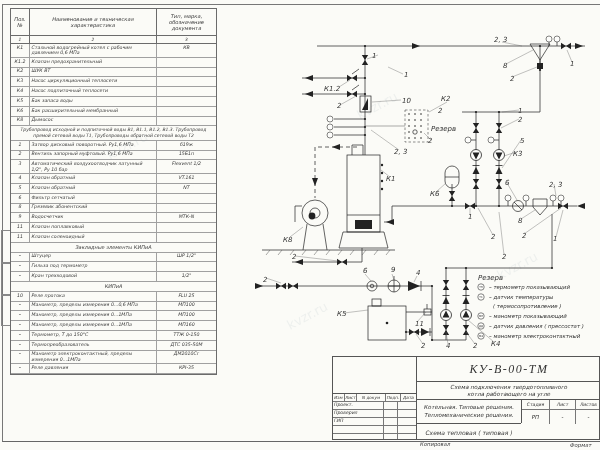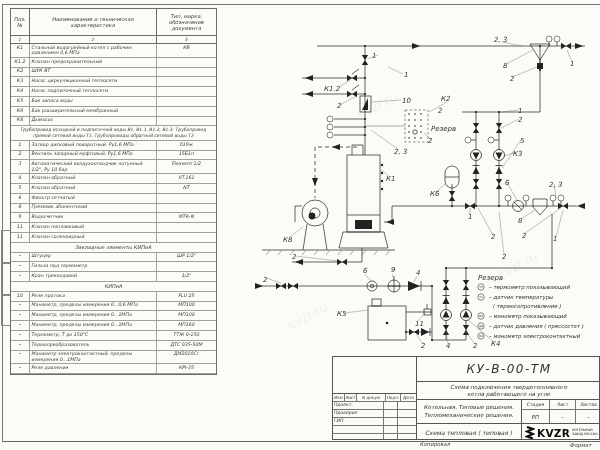--- a/index.html
+++ b/index.html
@@ -610,21 +610,21 @@
       <circle cx="481" cy="326" r="3.2" fill="#fdfdfb" stroke="#333" stroke-width="0.6"></circle>
       <text x="481" y="327" class="legcode">ДД</text>
       <text x="489" y="328" class="legtext">– датчик давления  ( прессостат )</text>
       <circle cx="481" cy="336" r="3.2" fill="#fdfdfb" stroke="#333" stroke-width="0.6"></circle>
       <text x="481" y="337" class="legcode">МЭ</text>
       <text x="489" y="338" class="legtext">– манометр электроконтактный</text>
     </g>
 </svg>
 
 <div class="tblock">
-  <div class="tb ctr docnum bl" style="left:83px;top:0;width:185px;height:24px;">КУ-В-00-ТМ</div>
+  <div class="tb ctr docnum bl" style="left:83px;top:0;width:185px;height:24px;font-family:Liberation Serif, serif;">КУ-В-00-ТМ</div>
   <div class="tb ctr bl bt" style="left:83px;top:24px;width:185px;height:18px;font-size:5.6px;line-height:1.25;flex-direction:column;">
     <span>Схема подключения твердотопливного</span>
     <span>котла работающего на угле</span>
   </div>
   <div class="tb ctr bl bt" style="left:83px;top:42px;width:105px;height:24px;font-size:5.6px;line-height:1.3;flex-direction:column;">
     <span>Котельная. Типовые решения.</span>
     <span>Тепломеханические решения.</span>
   </div>
   <div class="tb bl bt" style="left:188px;top:42px;width:80px;height:24px;">
     <div style="display:flex;height:9px;font-size:4.6px;">
@@ -632,30 +632,20 @@
       <div class="ctr" style="width:25px;border-right:0.5px solid #777;">Лист</div>
       <div class="ctr" style="flex:1;">Листов</div>
     </div>
     <div style="display:flex;height:14px;font-size:5.4px;border-top:0.5px solid #777;">
       <div class="ctr" style="width:27px;border-right:0.5px solid #777;">РП</div>
       <div class="ctr" style="width:25px;border-right:0.5px solid #777;">-</div>
       <div class="ctr" style="flex:1;">-</div>
     </div>
   </div>
   <div class="tb ctr bl bt" style="left:83px;top:66px;width:105px;height:18px;font-size:6px;">Схема тепловая ( типовая )</div>
-  <div class="tb bl bt logo" style="left:188px;top:66px;width:80px;height:18px;">
-    <svg width="10" height="13" style="position:static;">
-      <path d="M2,1 L8,3 L2,5.5 L8,8 L2,10.5 L8,12.5" stroke="#0c0c0c" stroke-width="2.2" fill="none"></path>
-    </svg>
-    <span class="logotxt">KVZR</span>
-    <div class="logocap">
-      <div>КОТЕЛЬНЫЙ</div>
-      <div>ЗАВОД РОССИИ</div>
-    </div>
-  </div>
 
   <div class="tb bt" style="left:0;top:36px;width:83px;height:8px;display:flex;font-size:4.2px;">
     <div class="ctr" style="width:11px;border-right:0.5px solid #777;">Изм</div>
     <div class="ctr" style="width:11px;border-right:0.5px solid #777;">Лист</div>
     <div class="ctr" style="width:28px;border-right:0.5px solid #777;">N докум</div>
     <div class="ctr" style="width:14px;border-right:0.5px solid #777;">Подп.</div>
     <div class="ctr" style="flex:1;">Дата</div>
   </div>
   <div class="tb btt" style="left:0;top:44px;width:83px;height:8px;font-size:4.6px;padding-left:1px;">Проект.</div>
   <div class="tb btt" style="left:0;top:52px;width:83px;height:8px;font-size:4.6px;padding-left:1px;">Проверил</div>

